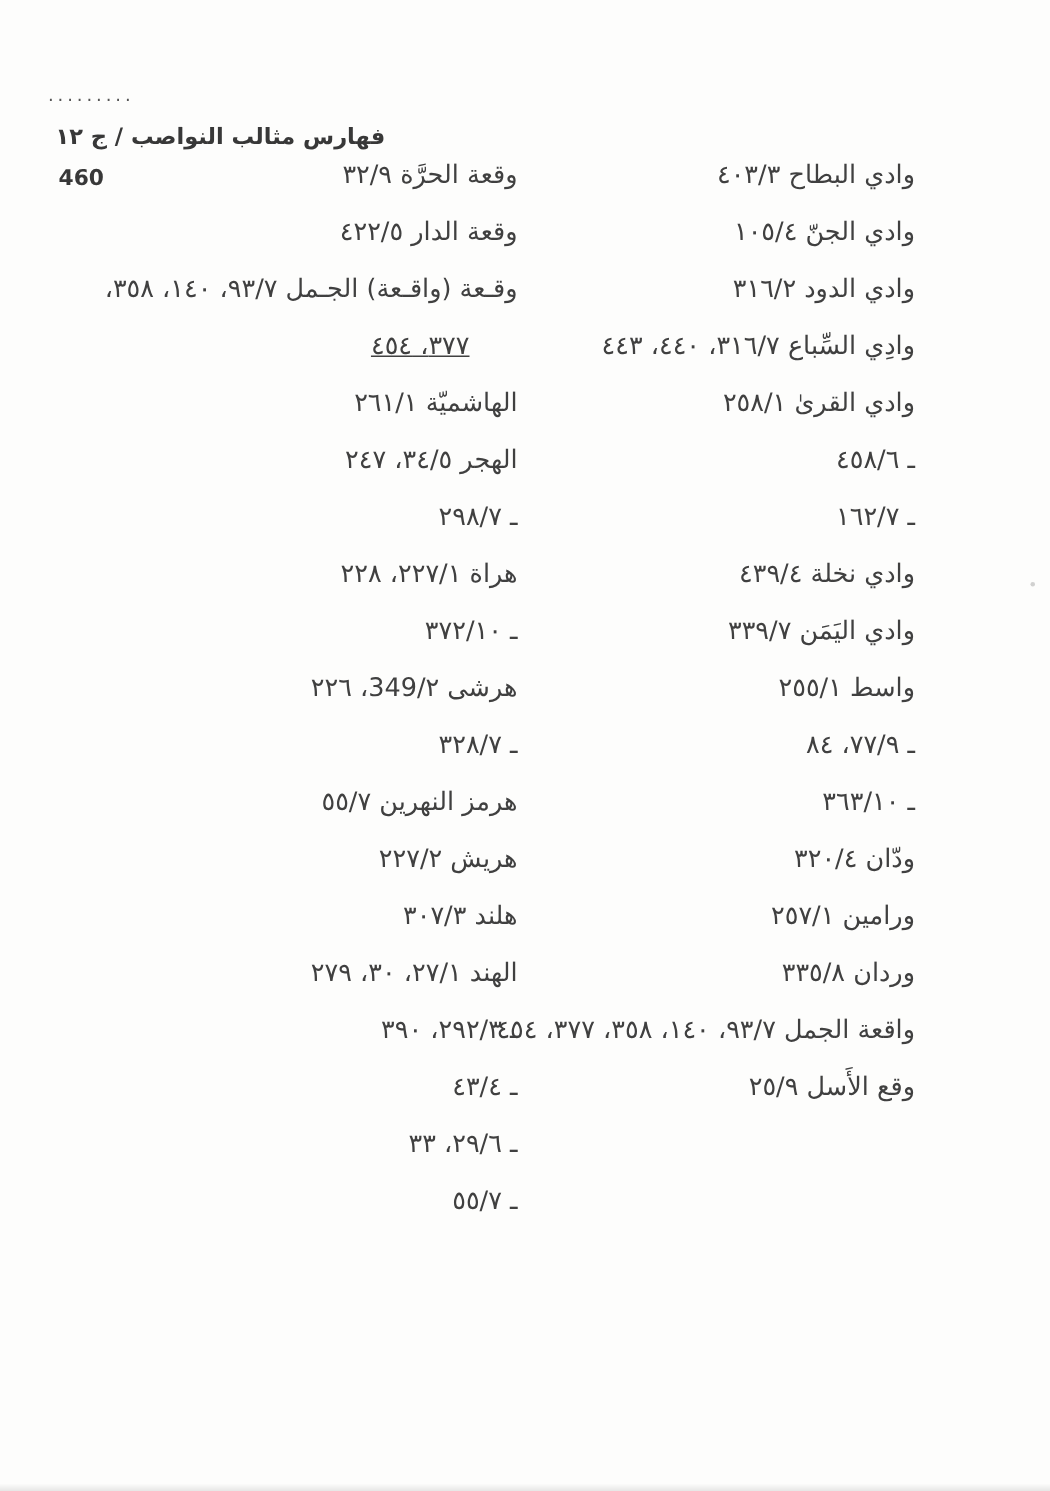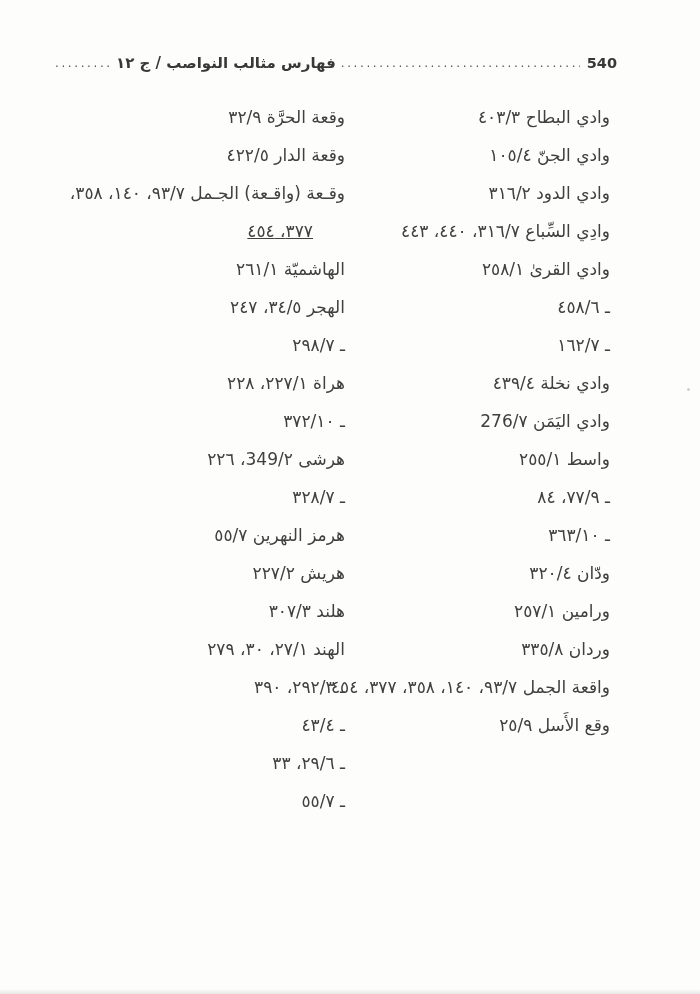--- a/index.html
+++ b/index.html
@@ -6,23 +6,24 @@
   body{
     width:700px;height:994px;position:relative;overflow:hidden;
     background:#fdfdfc;
     font-family:"DejaVu Sans",sans-serif;
     color:#3f3f3f;
   }
   .page{position:absolute;inset:0;}
 
   
   .running-head{
-    position:absolute;top:49px;left:55px;width:562px;height:28px;
-    display:flex;align-items:center;line-height:28px;
+    position:absolute;top:49px;left:32px;width:562px;height:28px;
+    display:flex;align-items:flex-start;line-height:28px;
     color:#383838;
+    flex-direction:column;
   }
   .head-title{
     flex:none;white-space:nowrap;direction:rtl;
     font-size:15px;font-weight:bold;padding:0 5px;
   }
   .head-num{
     flex:none;white-space:nowrap;
     font-size:14.5px;font-weight:bold;padding-left:7px;
   }
   .dots{
@@ -58,33 +59,33 @@
 </style>
 </head>
 <body>
 
 <div class="page">
 
   <header class="running-head">
     <span class="dots dots-start"></span>
     <span class="head-title">فهارس مثالب النواصب / ج ١٢</span>
     <span class="dots dots-fill"></span>
-    <span class="head-num">540</span>
+    <span class="head-num">460</span>
   </header>
 
   <div class="col col-waw" id="col-right">
       <div class="entry">وادي البطاح ٤٠٣/٣</div>
       <div class="entry">وادي الجنّ ١٠٥/٤</div>
       <div class="entry">وادي الدود ٣١٦/٢</div>
       <div class="entry">وادِي السِّباع ٣١٦/٧، ٤٤٠، ٤٤٣</div>
       <div class="entry">وادي القرىٰ ٢٥٨/١</div>
       <div class="entry">ـ ٤٥٨/٦</div>
       <div class="entry">ـ ١٦٢/٧</div>
       <div class="entry">وادي نخلة ٤٣٩/٤</div>
-      <div class="entry">وادي اليَمَن 276/٧</div>
+      <div class="entry">وادي اليَمَن ٣٣٩/٧</div>
       <div class="entry">واسط ٢٥٥/١</div>
       <div class="entry">ـ ٧٧/٩، ٨٤</div>
       <div class="entry">ـ ٣٦٣/١٠</div>
       <div class="entry">ودّان ٣٢٠/٤</div>
       <div class="entry">ورامين ٢٥٧/١</div>
       <div class="entry">وردان ٣٣٥/٨</div>
       <div class="entry">واقعة الجمل ٩٣/٧، ١٤٠، ٣٥٨، ٣٧٧، ٤٥٤</div>
       <div class="entry">وقع الأَسل ٢٥/٩</div>
     </div>
   <div class="col col-ha" id="col-left">

